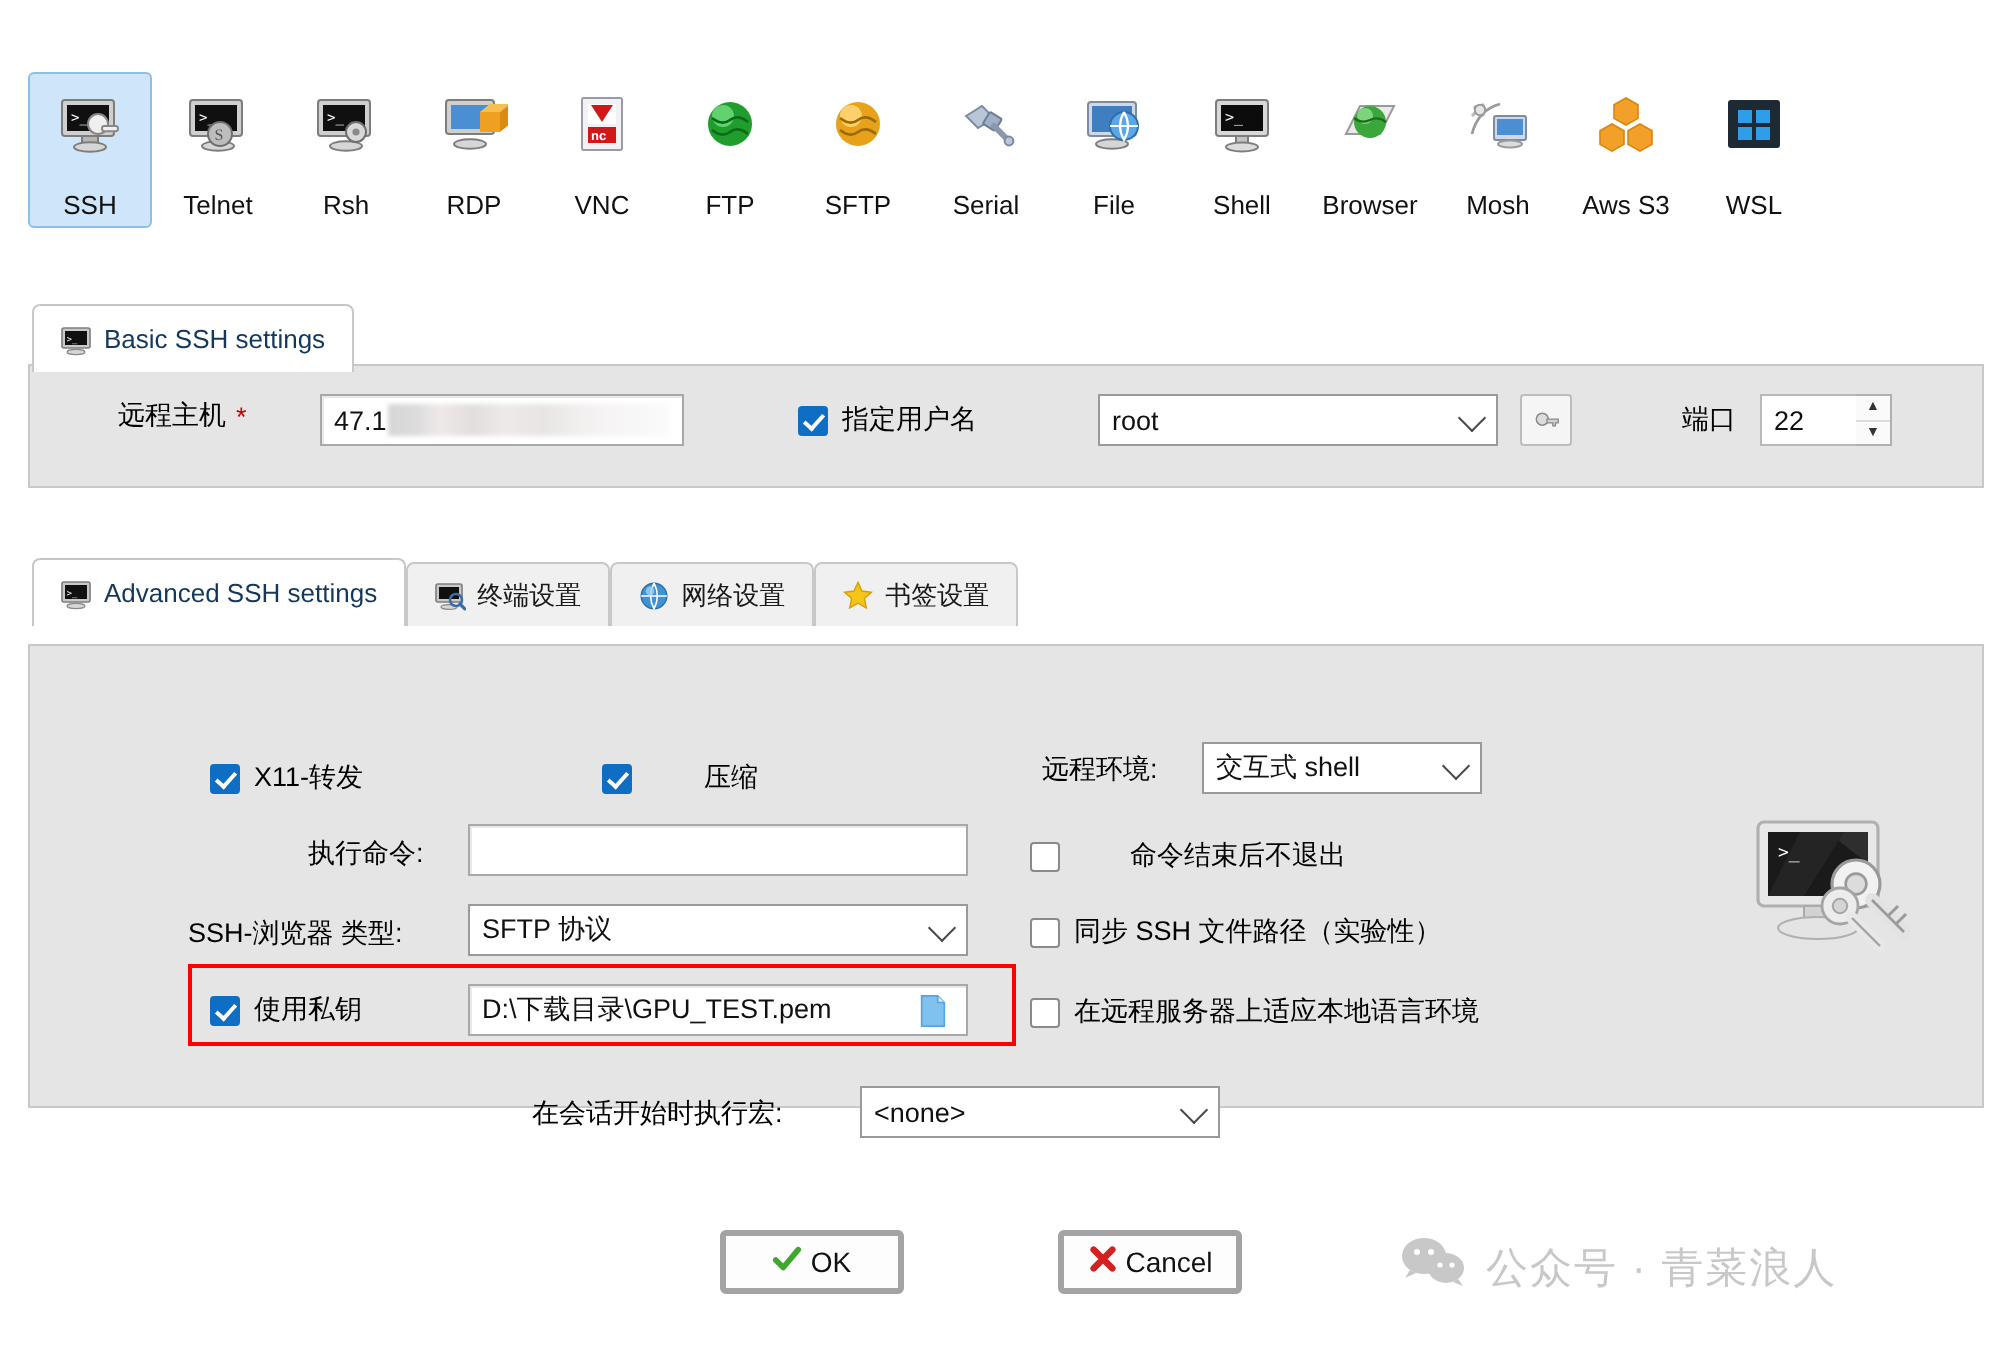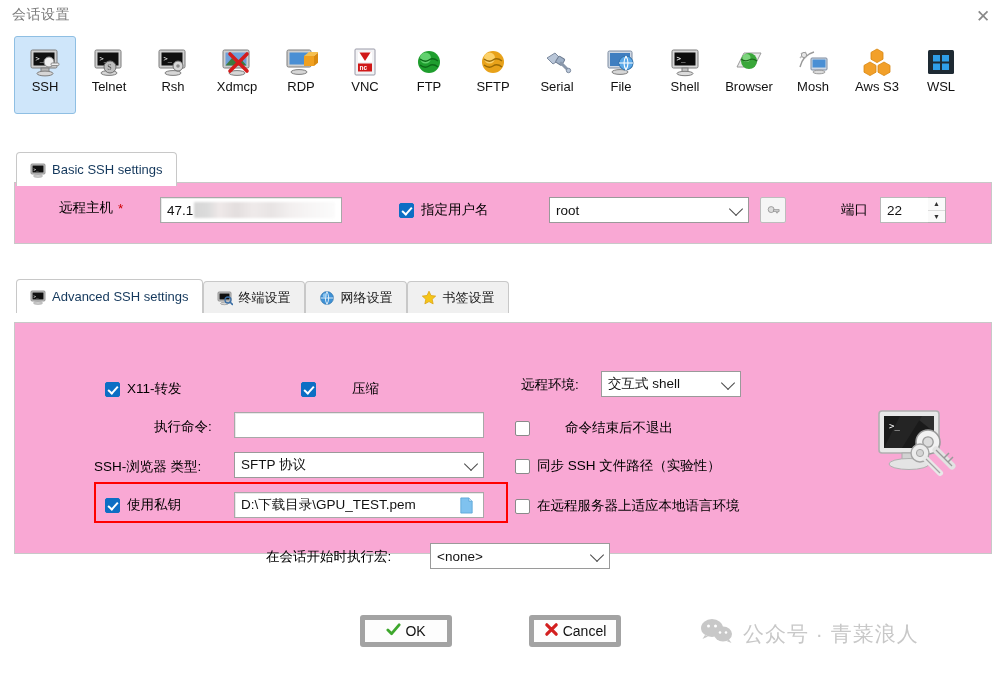--- a/index.html
+++ b/index.html
@@ -71,30 +71,30 @@
   }
   .proto.selected {
     background: #cfe6fa;
     border-color: #8fbfe3;
   }
   .proto .glyph {
     width: 34px; height: 34px;
     display: block;
   }
   .proto .plabel {
-    margin-top: 0;
+    margin-top: 16px;
     font-size: 13px;
     color: #111;
     white-space: nowrap;
   }
 
   
   .panel {
     position: absolute;
-    background: #f9a8d4;
+    background: #e5e5e5;
     border: 1px solid #c8c8c8;
     box-sizing: border-box;
   }
   .tabrow {
     position: absolute;
     display: flex;
     align-items: flex-end;
     z-index: 5;
   }
   .tab {
@@ -251,21 +251,21 @@
     width: 22px; height: 22px;
     display: flex; align-items: center; justify-content: center;
     cursor: pointer;
     flex: none;
   }
 
   
   .btn {
     height: 32px;
     min-width: 92px;
-    border: 5px solid #a3a3a3;
+    border: 3px solid #a3a3a3;
     border-radius: 3px;
     background: #fdfdfd;
     display: flex; align-items: center; justify-content: center;
     gap: 4px;
     font-size: 14px;
     color: #111;
     cursor: pointer;
     box-sizing: border-box;
   }
   .watermark {
@@ -276,24 +276,20 @@
     font-size: 21px;
     letter-spacing: 1px;
     user-select: none;
   }
 </style>
 </head>
 <body>
 
 <div id="dialog">
 
-  <div class="titlebar">
-    <div class="title-text">会话设置</div>
-    <div class="close-btn">✕</div>
-  </div>
 
   <div class="proto-strip">
 
     <div class="proto selected">
       <span class="glyph">
         <svg viewBox="0 0 34 34" width="34" height="34">
           <rect x="3" y="5" width="26" height="18" rx="1.5" fill="#cfcfcf" stroke="#7d7d7d"></rect>
           <rect x="5.5" y="7.5" width="21" height="13" fill="#101010"></rect>
           <text x="7.5" y="16" font-size="7" fill="#ffffff" font-family="monospace">&gt;_</text>
           <rect x="13" y="23" width="8" height="4" fill="#b6b6b6" stroke="#7d7d7d"></rect>
@@ -326,32 +322,20 @@
           <rect x="5.5" y="7.5" width="21" height="13" fill="#101010"></rect>
           <text x="7.5" y="16" font-size="7" fill="#ffffff" font-family="monospace">&gt;_</text>
           <ellipse cx="17" cy="28" rx="8" ry="2.4" fill="#d6d6d6" stroke="#7d7d7d"></ellipse>
           <circle cx="22" cy="21" r="5" fill="#d8d8d8" stroke="#6f6f6f"></circle>
           <circle cx="22" cy="21" r="1.8" fill="#8a8a8a"></circle>
         </svg>
       </span>
       <span class="plabel">Rsh</span>
     </div>
 
-    <div class="proto">
-      <span class="glyph">
-        <svg viewBox="0 0 34 34" width="34" height="34">
-          <rect x="3" y="5" width="26" height="18" rx="1.5" fill="#cfcfcf" stroke="#7d7d7d"></rect>
-          <rect x="5.5" y="7.5" width="21" height="13" fill="#6f9fd8"></rect>
-          <path d="M5.5 20.5 L12 13 L17 18 L21 14 L26.5 20.5 Z" fill="#3f7a3f"></path>
-          <ellipse cx="17" cy="28" rx="8" ry="2.4" fill="#d6d6d6" stroke="#7d7d7d"></ellipse>
-          <path d="M10 9 L27 26 M27 9 L10 26" stroke="#d41c1c" stroke-width="3.6" stroke-linecap="round"></path>
-        </svg>
-      </span>
-      <span class="plabel">Xdmcp</span>
-    </div>
 
     <div class="proto">
       <span class="glyph">
         <svg viewBox="0 0 34 34" width="34" height="34">
           <rect x="3" y="5" width="24" height="17" rx="1.5" fill="#cfcfcf" stroke="#7d7d7d"></rect>
           <rect x="5.5" y="7.5" width="19" height="12" fill="#4a8fd4"></rect>
           <ellipse cx="15" cy="27" rx="8" ry="2.4" fill="#d6d6d6" stroke="#7d7d7d"></ellipse>
           <path d="M20 11 h10 v10 h-10 z" fill="#f0a020"></path>
           <path d="M20 11 l5 -4 h10 l-5 4 z" fill="#f5c050"></path>
           <path d="M30 11 l5 -4 v10 l-5 4 z" fill="#d98a10"></path>

